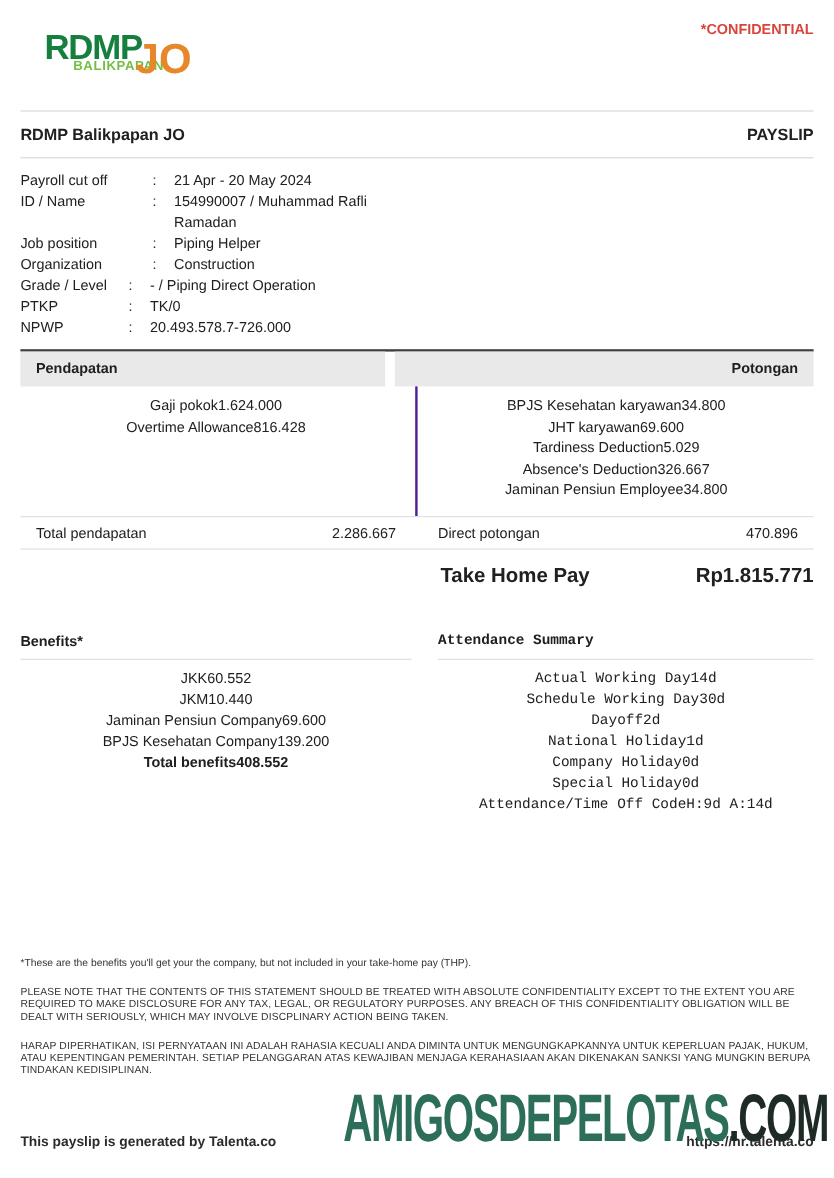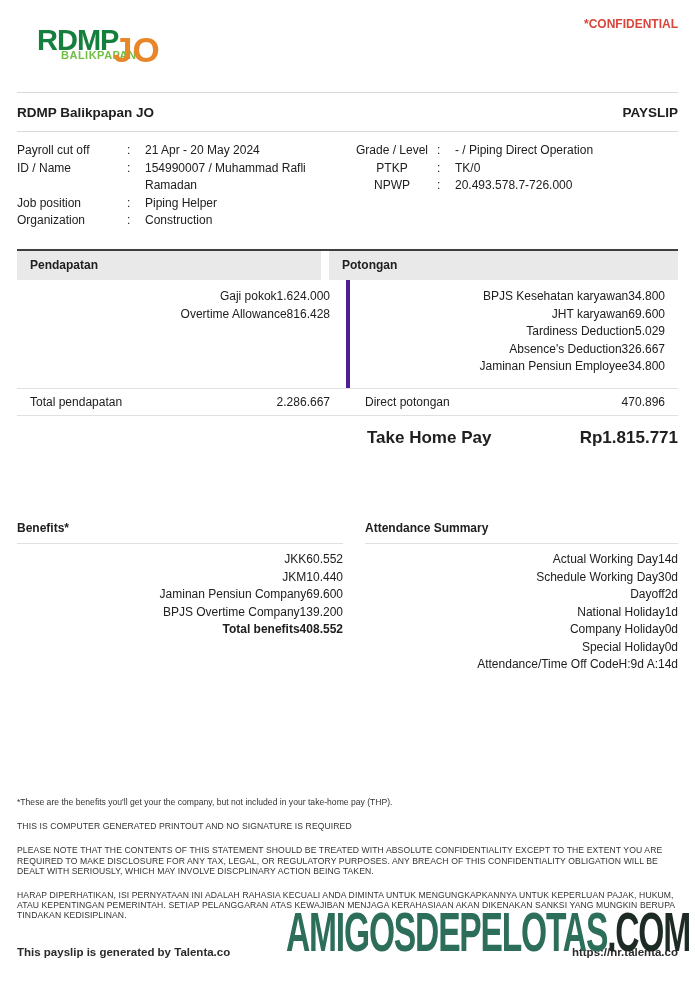--- a/index.html
+++ b/index.html
@@ -36,67 +36,67 @@
   .rule { border-top: 1px solid #d9d9d9; margin: 0 17px; }
 
   .title-row {
     display: flex; justify-content: space-between; align-items: center;
     padding: 12px 17px 11px 17px;
   }
   .title-row .company { font-size: 13.5px; font-weight: bold; }
   .title-row .doc { font-size: 13.5px; font-weight: bold; }
 
   
-  .info { display: flex; padding: 10px 17px 0 17px; font-size: 12px; min-height: 108px; }
+  .info { display: flex; padding: 10px 17px 0 17px; font-size: 12px; min-height: 108px; flex-direction: column; }
   .info-col-left  { width: 330px; }
   .info-col-right { width: 331px; }
   .info-row { display: flex; line-height: 17.5px; }
   .info-col-left  .info-label { width: 110px; flex: none; }
-  .info-col-right .info-label { width: 90px; flex: none; text-align: center; }
+  .info-col-right .info-label { width: 90px; flex: none; }
   .info-colon { width: 18px; flex: none; }
   .info-col-left  .info-value { width: 197px; }
   .info-col-right .info-value { flex: 1; }
 
   
   .main-table { margin: 9px 17px 0 17px; border-top: 2px solid #3f3f3f; }
   .mt-head { display: flex; gap: 8px; }
   .mt-head-cell {
     background: #e9e9e9; height: 29px; line-height: 29px;
     font-size: 12px; font-weight: bold; padding: 0 13px;
   }
   .mt-head-cell.left { width: 304px; }
-  .mt-head-cell.right { flex: 1; }
+  .mt-head-cell.right { flex: 1; text-align: right; }
   .mt-body { display: flex; }
   .mt-col { padding: 8px 13px 6px 13px; min-height: 108px; font-size: 12px; }
   .mt-col.left { width: 326px; margin-right: 8px; }
-  .mt-col.right { flex: 1; border-left: 4px solid #4c1d95; margin-left: -5px; padding-left: 14px; }
-  .amt-row { display: flex; justify-content: flex-end; line-height: 17.5px; }
+  .mt-col.right { flex: 1; border-left: 2px solid #4c1d95; margin-left: -5px; padding-left: 14px; }
+  .amt-row { display: flex; justify-content: center; line-height: 17.5px; }
   .amt-row .amt { text-align: right; }
   .mt-total { display: flex; border-top: 1px solid #e0e0e0; border-bottom: 1px solid #e0e0e0; }
   .mt-total-cell {
     display: flex; justify-content: space-between;
     font-size: 12px; line-height: 26px; padding: 0 13px;
   }
   .mt-total-cell.left { width: 326px; margin-right: 8px; }
   .mt-total-cell.right { flex: 1; padding-left: 14px; }
 
   .thp-row {
     display: flex; justify-content: space-between;
     margin: 12px 17px 0 367px;
     font-size: 17px; font-weight: bold;
   }
 
   
   .ba-section { display: flex; margin: 37px 17px 0 17px; }
   .ba-col { font-size: 12px; }
   .ba-col.left { width: 326px; margin-right: 22px; }
-  .ba-col.right { flex: 1; }
+  .ba-col.right { flex: 1; font-family: Liberation Mono, monospace; }
   .ba-title {
     font-weight: bold; font-size: 12px;
-    padding-bottom: 8px; border-bottom: 1px solid #e0e0e0; margin-bottom: 7px; margin-top: 36px;
+    padding-bottom: 8px; border-bottom: 1px solid #e0e0e0; margin-bottom: 7px;
   }
   .ba-col .amt-row.bold { font-weight: bold; }
 
   
   .notes { position: absolute; left: 17px; right: 17px; top: 797px; }
   .note { font-size: 8.6px; line-height: 10.2px; color: #333333; margin-bottom: 14px; }
   .note.caps { letter-spacing: 0.1px; }
 
   .bottom-row {
     position: absolute; left: 17px; right: 17px; top: 946px;
@@ -245,21 +245,21 @@
       </div>
       <div class="amt-row">
         <span>JKM</span>
         <span class="amt">10.440</span>
       </div>
       <div class="amt-row">
         <span>Jaminan Pensiun Company</span>
         <span class="amt">69.600</span>
       </div>
       <div class="amt-row">
-        <span>BPJS Overtime Company</span>
+        <span>BPJS Kesehatan Company</span>
         <span class="amt">139.200</span>
       </div>
       <div class="amt-row bold">
         <span>Total benefits</span>
         <span class="amt">408.552</span>
       </div>
     </div>
     <div class="ba-col right">
       <div class="ba-title">Attendance Summary</div>
       <div class="amt-row">
@@ -288,21 +288,20 @@
       </div>
       <div class="amt-row">
         <span>Attendance/Time Off Code</span>
         <span class="amt">H:9d A:14d</span>
       </div>
     </div>
   </div>
 
   <div class="notes">
     <div class="note">*These are the benefits you'll get your the company, but not included in your take-home pay (THP).</div>
-    <div class="note caps">THIS IS COMPUTER GENERATED PRINTOUT AND NO SIGNATURE IS REQUIRED</div>
     <div class="note caps">PLEASE NOTE THAT THE CONTENTS OF THIS STATEMENT SHOULD BE TREATED WITH ABSOLUTE CONFIDENTIALITY EXCEPT TO THE EXTENT YOU ARE REQUIRED TO MAKE DISCLOSURE FOR ANY TAX, LEGAL, OR REGULATORY PURPOSES. ANY BREACH OF THIS CONFIDENTIALITY OBLIGATION WILL BE DEALT WITH SERIOUSLY, WHICH MAY INVOLVE DISCPLINARY ACTION BEING TAKEN.</div>
     <div class="note caps">HARAP DIPERHATIKAN, ISI PERNYATAAN INI ADALAH RAHASIA KECUALI ANDA DIMINTA UNTUK MENGUNGKAPKANNYA UNTUK KEPERLUAN PAJAK, HUKUM, ATAU KEPENTINGAN PEMERINTAH. SETIAP PELANGGARAN ATAS KEWAJIBAN MENJAGA KERAHASIAAN AKAN DIKENAKAN SANKSI YANG MUNGKIN BERUPA TINDAKAN KEDISIPLINAN.</div>
   </div>
 
   <div class="bottom-row">
     <span>This payslip is generated by Talenta.co</span>
     <span>https://hr.talenta.co</span>
   </div>
 
   <div class="watermark">

